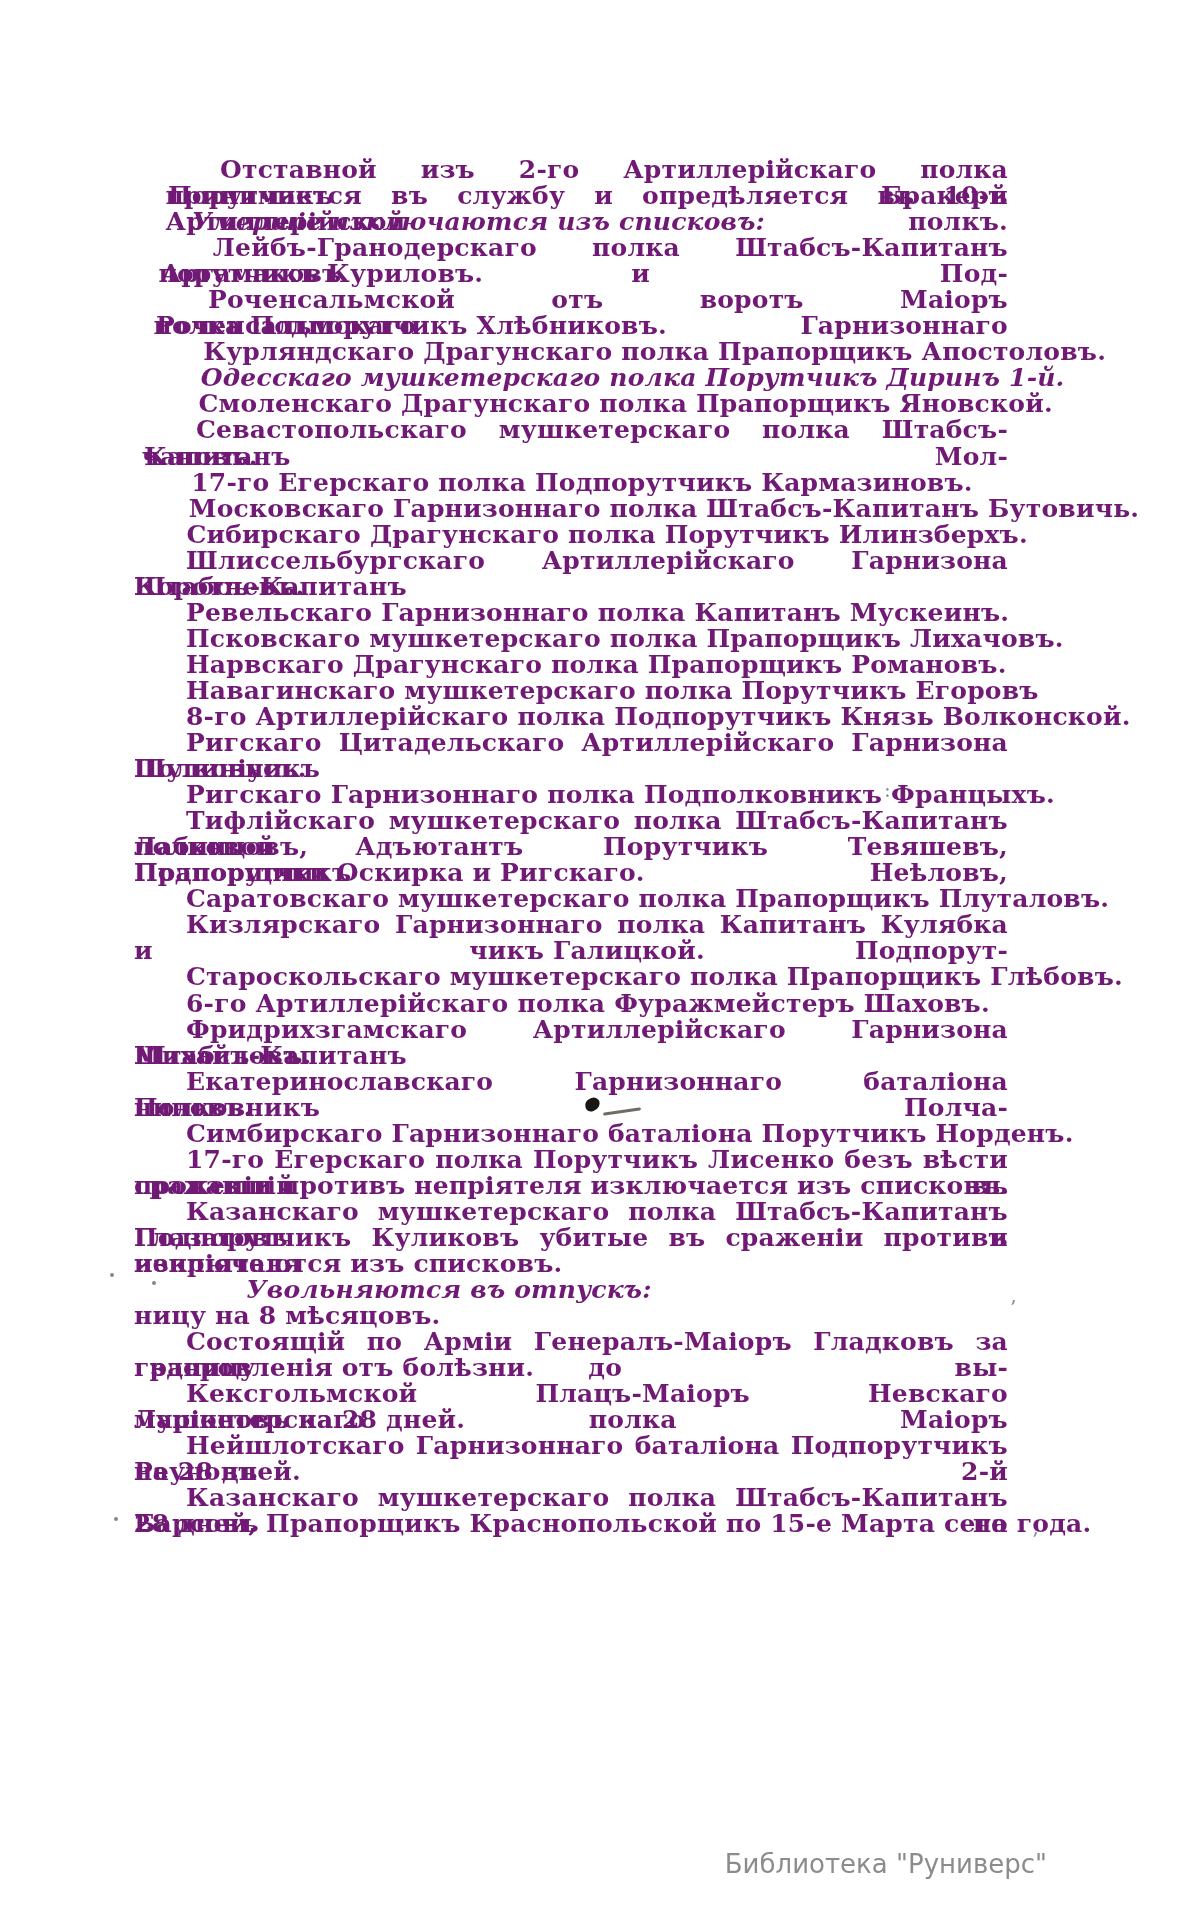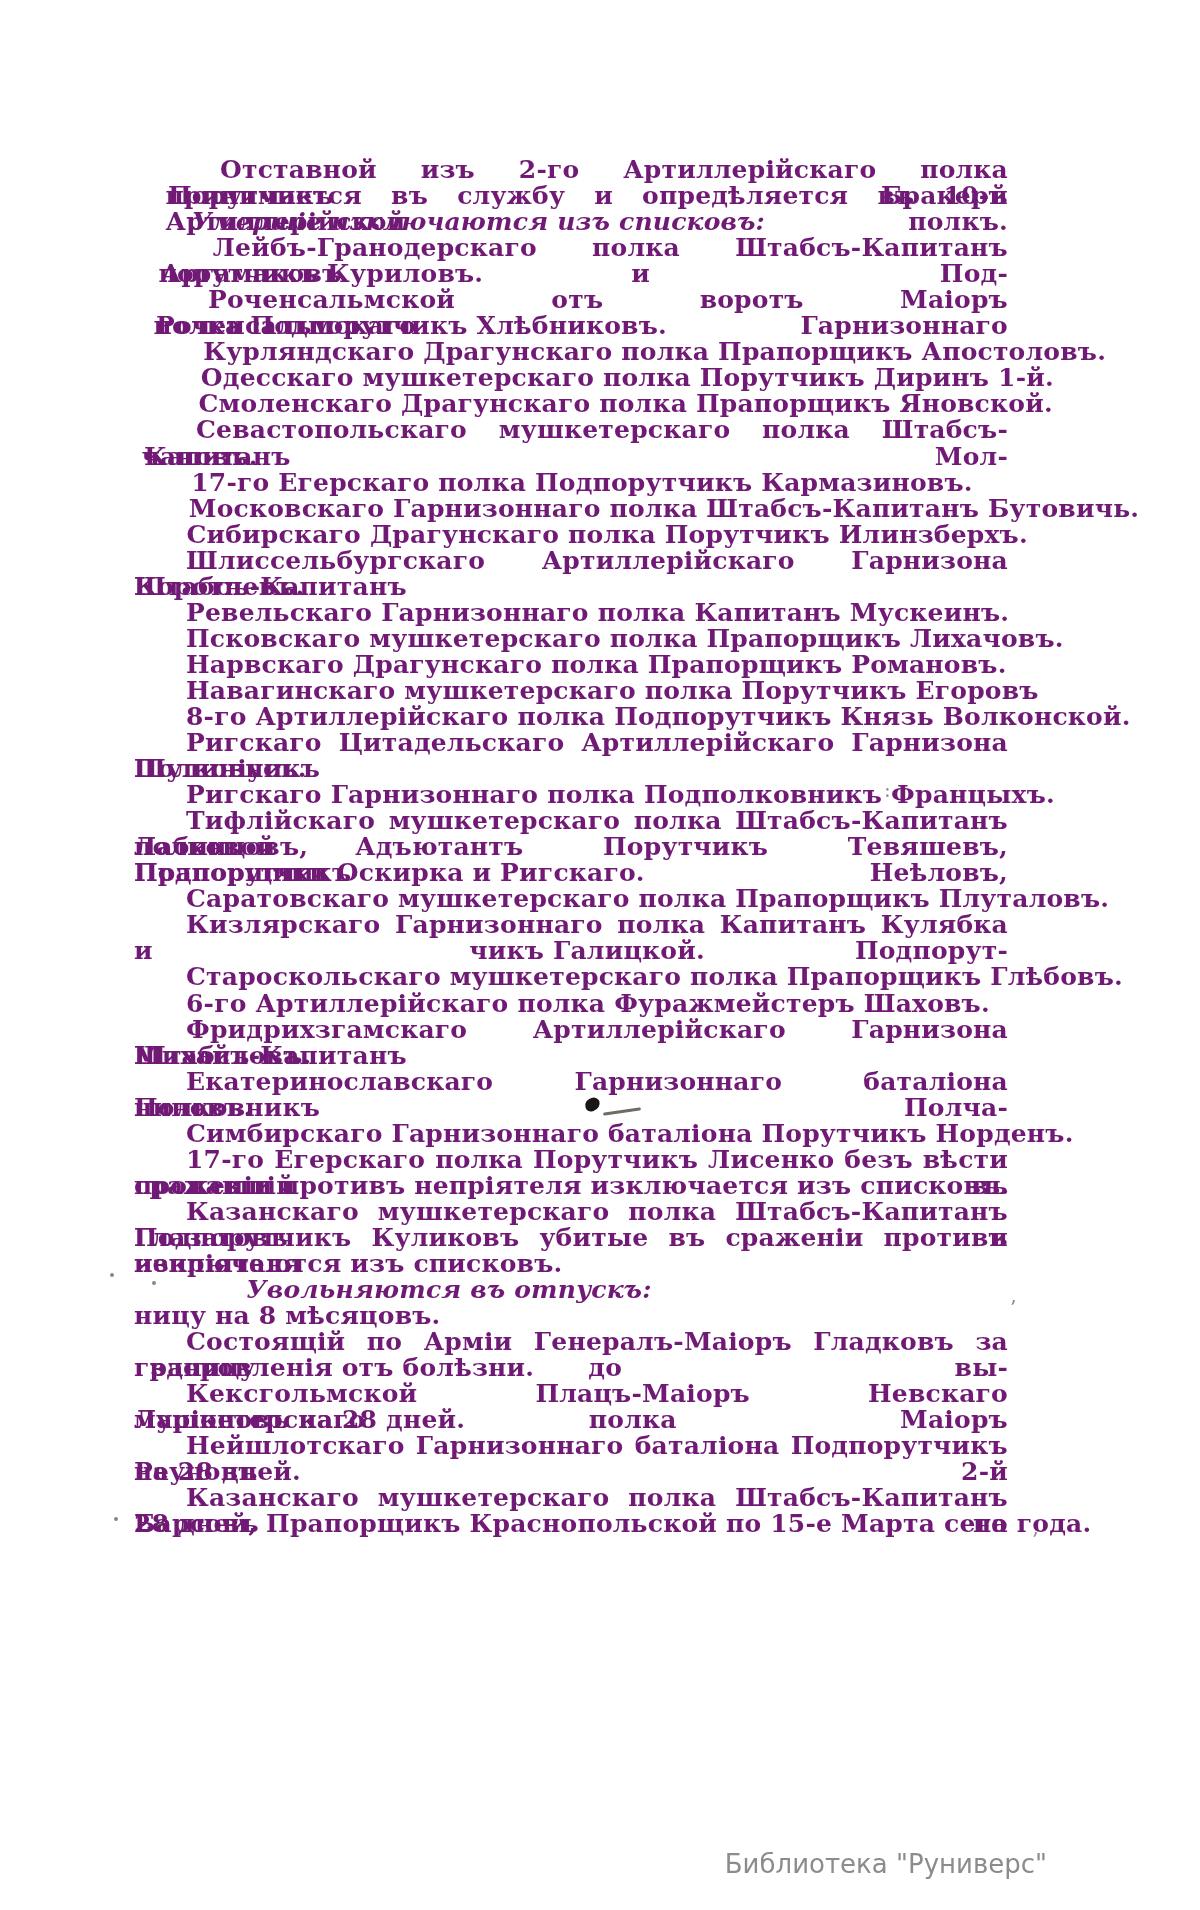--- a/index.html
+++ b/index.html
@@ -98,21 +98,21 @@
 
   <div class="text-block" style="color: #701a75;">
       <div class="line indent justify" style="margin-left: 34px; width: 840px;">Отставной изъ 2-го Артиллерійскаго полка Порутчикъ Бракеръ</div>
       <div class="line justify" style="margin-left: 31.6px; width: 842.4px;">принимается въ службу и опредѣляется въ 10-й Артиллерійской полкъ.</div>
       <div class="line heading" style="margin-left: 29.2px; width: 630px;">Умершіе изключаются изъ списковъ:</div>
       <div class="line indent justify" style="margin-left: 26.8px; width: 847.2px;">Лейбъ-Гранодерскаго полка Штабсъ-Капитанъ Аргамаковъ и Под-</div>
       <div class="line" style="margin-left: 24.4px; width: 849.6px;">порутчикъ Куриловъ.</div>
       <div class="line indent justify" style="margin-left: 22px; width: 852px;">Роченсальмской отъ воротъ Маіоръ Роченсальмскаго Гарнизоннаго</div>
       <div class="line" style="margin-left: 19.6px; width: 854.4px;">полка Подпорутчикъ Хлѣбниковъ.</div>
       <div class="line indent" style="margin-left: 17.2px; width: 856.8px;">Курляндскаго Драгунскаго полка Прапорщикъ Апостоловъ.</div>
-      <div class="line indent" style="margin-left: 14.8px; width: 859.2px;">Одесскаго мушкетерскаго полка Порутчикъ Диринъ 1-й.</div>
+      <div class="line indent" style="margin-left: 14.8px; width: 859.2px; font-style: italic;">Одесскаго мушкетерскаго полка Порутчикъ Диринъ 1-й.</div>
       <div class="line indent" style="margin-left: 12.4px; width: 861.6px;">Смоленскаго Драгунскаго полка Прапорщикъ Яновской.</div>
       <div class="line indent justify" style="margin-left: 10px; width: 864px;">Севастопольскаго мушкетерскаго полка Штабсъ-Капитанъ Мол-</div>
       <div class="line" style="margin-left: 7.6px; width: 866.4px;">чановъ.</div>
       <div class="line indent" style="margin-left: 5.2px; width: 868.8px;">17-го Егерскаго полка Подпорутчикъ Кармазиновъ.</div>
       <div class="line indent" style="margin-left: 2.8px; width: 871.2px;">Московскаго Гарнизоннаго полка Штабсъ-Капитанъ Бутовичь.</div>
       <div class="line indent" style="margin-left: 0.4px; width: 873.6px;">Сибирскаго Драгунскаго полка Порутчикъ Илинзберхъ.</div>
       <div class="line indent justify" style="margin-left: 0px; width: 874px;">Шлиссельбургскаго Артиллерійскаго Гарнизона Штабсъ-Капитанъ</div>
       <div class="line" style="margin-left: 0px; width: 874px;">Коротневъ.</div>
       <div class="line indent" style="margin-left: 0px; width: 874px;">Ревельскаго Гарнизоннаго полка Капитанъ Мускеинъ.</div>
       <div class="line indent" style="margin-left: 0px; width: 874px;">Псковскаго мушкетерскаго полка Прапорщикъ Лихачовъ.</div>

